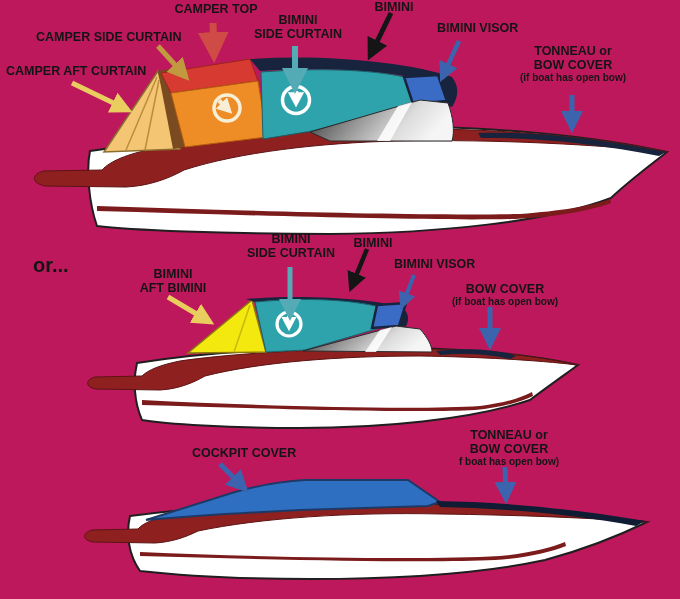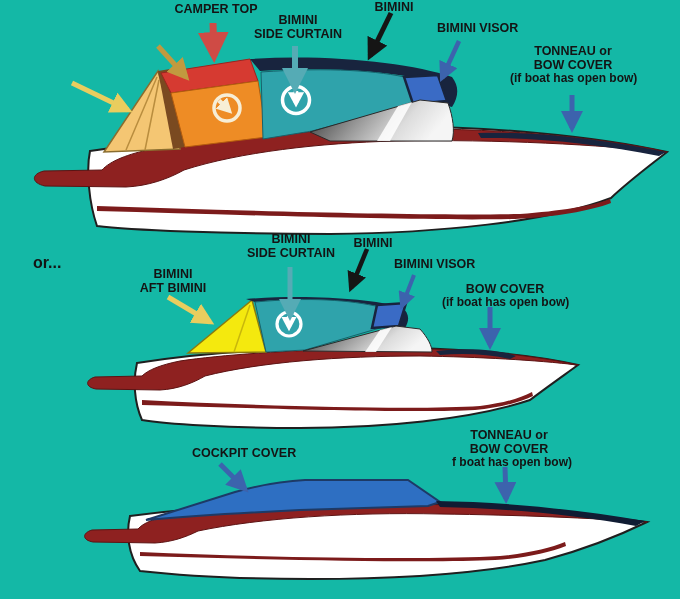--- a/index.html
+++ b/index.html
@@ -1,23 +1,23 @@
 <!DOCTYPE html>
 <html><head>
 <meta charset="utf-8">
 <style>
   html,body{margin:0;padding:0;background:#ffffff;}
-  .stage{position:relative;width:680px;height:599px;background:#14b8a6;overflow:hidden;
+  .stage{position:relative;width:680px;height:599px;background:#be185d;overflow:hidden;
          font-family:"Liberation Sans",sans-serif;}
   .art{position:absolute;left:0;top:0;}
   .label{position:absolute;font-weight:bold;font-size:12.5px;line-height:1.12;color:#141414;white-space:nowrap;}
   .center{text-align:center;}
-  .label .note{display:block;font-size:12px;font-weight:bold;text-align:right;}
+  .label .note{display:block;font-size:10px;font-weight:bold;}
   .label .line{display:block;}
-  .or{position:absolute;font-weight:bold;font-size:16px;color:#141414;}
+  .or{position:absolute;font-weight:bold;font-size:20px;color:#141414;}
 </style>
 </head>
 <body>
 
 <div class="stage">
 
   <svg class="art" width="680" height="599" viewBox="0 0 680 599">
     <defs>
       <marker id="mRed" markerWidth="4.6" markerHeight="4.4" refX="3.4" refY="2.2" orient="auto" markerUnits="strokeWidth">
           <path d="M0,0 L4.4,2.2 L0,4.4 Z" fill="#cf4b45"></path>
@@ -145,20 +145,26 @@
       <path d="M 436,501 C 510,502 580,510 645,521 L 636,526 C 575,515 505,508 440,507 Z" fill="#101c33"></path>
 
       <line x1="220" y1="464" x2="245" y2="489" stroke="#3c63ad" stroke-width="5" marker-end="url(#mBlue)"></line>
       <line x1="505" y1="467" x2="506" y2="499" stroke="#3c63ad" stroke-width="5" marker-end="url(#mBlue)"></line>
     </g>
   </svg>
 
   <div class="label center" style="left:168px;top:2px;width:96px">
     <span class="line">CAMPER TOP</span>
   </div>
+  <div class="label" style="left:36px;top:30px">
+    <span class="line">CAMPER SIDE CURTAIN</span>
+  </div>
+  <div class="label" style="left:6px;top:64px">
+    <span class="line">CAMPER AFT CURTAIN</span>
+  </div>
   <div class="label center" style="left:248px;top:13px;width:100px">
     <span class="line">BIMINI</span>
     <span class="line">SIDE CURTAIN</span>
   </div>
   <div class="label center" style="left:368px;top:0px;width:52px">
     <span class="line">BIMINI</span>
   </div>
   <div class="label" style="left:437px;top:21px">
     <span class="line">BIMINI VISOR</span>
   </div>

